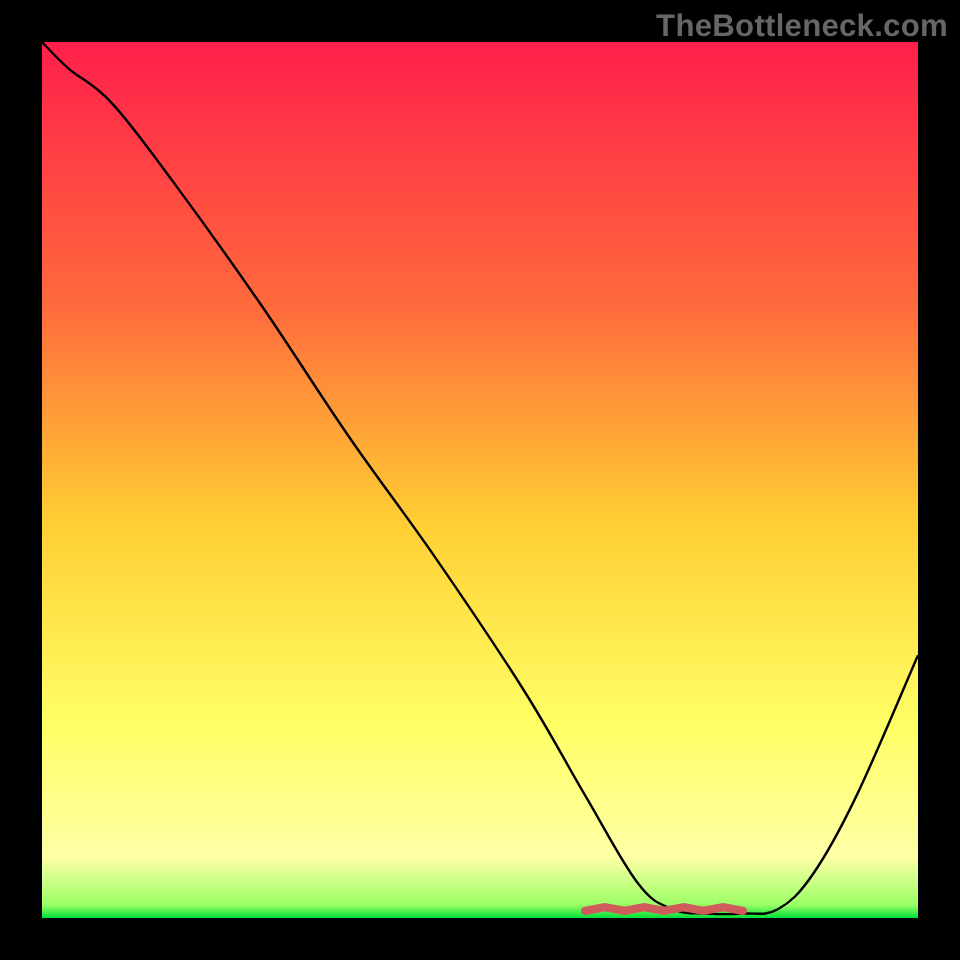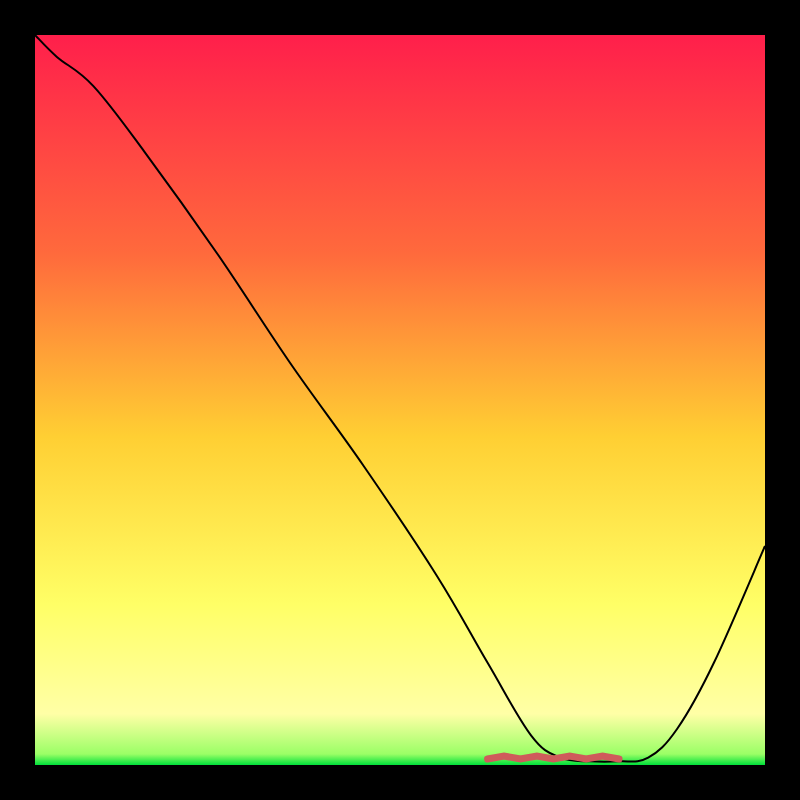--- a/index.html
+++ b/index.html
@@ -42,20 +42,21 @@
     top: 0;
     width: 730px;
     height: 730px;
     display: block;
   }
 </style>
 </head>
 <body>
 
 <div class="frame">
+  <div class="watermark">TheBottleneck.com</div>
 
   <div class="plot-area">
     <svg class="chart" viewBox="0 0 730 730" preserveAspectRatio="none">
       <defs>
         <linearGradient id="bg-grad" x1="0" y1="0" x2="0" y2="1">
             <stop offset="0.00%" stop-color="#ff1f4b"></stop>
             <stop offset="30.00%" stop-color="#ff6a3c"></stop>
             <stop offset="55.00%" stop-color="#ffcf33"></stop>
             <stop offset="78.00%" stop-color="#ffff66"></stop>
             <stop offset="93.00%" stop-color="#ffffa6"></stop>

